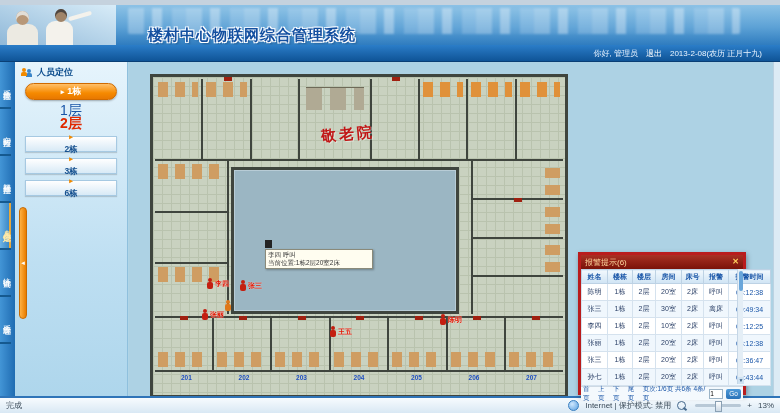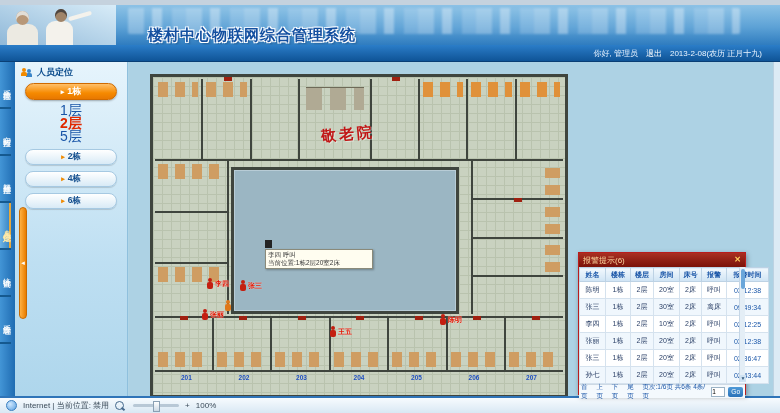--- a/index.html
+++ b/index.html
@@ -43,23 +43,23 @@
   .people-icon::after{content:"";position:absolute;left:0;top:4px;width:6px;height:4px;border-radius:2px 2px 0 0;background:#f08a00;box-shadow:5px 1px 0 #3a85c8;}
   .side-title-label{font-size:9px;font-weight:bold;color:#0b4c8c;}
   .btn-orange{margin:2px auto 4px;width:92px;height:17px;border-radius:9px;box-sizing:border-box;
     background:linear-gradient(180deg,#ffc06a,#f68a00 60%,#e87800);border:1px solid #cf6a00;color:#fff;font-weight:bold;font-size:9px;
     display:flex;align-items:center;justify-content:center;gap:3px;box-shadow:0 1px 2px rgba(0,0,0,.3);cursor:pointer;}
   .arr-w{font-size:7px;color:#fff;}
   .arr-o{font-size:7px;color:#f08a00;}
   .floors{text-align:center;margin:3px 0 6px;}
   .floor{font-size:14px;color:#1a56a8;line-height:13px;cursor:pointer;}
   .floor.active{color:#e02800;font-weight:bold;}
-  .btn-white{margin:0 auto 6px;width:92px;height:16px;border-radius:8px;box-sizing:border-box;
+  .btn-white{margin:0 auto 6px;width:92px;height:16px;border-radius:0;box-sizing:border-box;
     background:linear-gradient(180deg,#ffffff,#d8eaf6);border:1px solid #a6c9e2;color:#15508f;font-weight:bold;font-size:8.5px;
-    display:flex;align-items:center;justify-content:center;gap:3px;cursor:pointer;box-shadow:0 1px 1px rgba(0,0,0,.15);}
+    display:flex;align-items:center;justify-content:center;gap:3px;cursor:pointer;box-shadow:0 1px 1px rgba(0,0,0,.15);flex-direction:column;}
   .collapse-handle{position:absolute;left:4px;top:145px;width:8px;height:112px;border-radius:4px;box-sizing:border-box;
     background:linear-gradient(90deg,#ffb040,#e87d00);border:1px solid #c96a00;display:flex;align-items:center;justify-content:center;
     color:#fff;font-size:6px;cursor:pointer;}
 
   
   .map{position:absolute;left:129px;top:62px;right:6px;bottom:17px;background:#add2e4;}
   .plan{position:absolute;left:21px;top:12px;width:412px;height:318px;border:3px solid #3f453e;box-sizing:content-box;
     background-color:#c9d2c0;
     background-image:linear-gradient(#b9c3ae 1px,transparent 1px),linear-gradient(90deg,#b9c3ae 1px,transparent 1px);
     background-size:9px 9px;}
@@ -92,21 +92,21 @@
   .person{position:absolute;width:8px;height:11px;z-index:4;cursor:pointer;}
   .person::before{content:"";position:absolute;top:0;left:2px;width:4px;height:4px;border-radius:50%;background:#c41f10;}
   .person::after{content:"";position:absolute;top:4px;left:1px;width:6px;height:7px;border-radius:2px;background:#c41f10;}
   .person.orange::before,.person.orange::after{background:#e07818;}
   .plabel{position:absolute;left:9px;top:1px;font-size:7px;font-weight:bold;color:#e01500;white-space:nowrap;text-shadow:0 0 1px #fff;}
   .dark-icon{position:absolute;left:112px;top:163px;width:7px;height:8px;background:#242424;z-index:3;}
   .tooltip{position:absolute;left:112px;top:172px;width:102px;background:#fffdf0;border:1px solid #8a8a7a;
     box-shadow:1px 1px 2px rgba(0,0,0,.3);font-size:6.5px;line-height:8px;color:#333;padding:1px 2px;z-index:5;}
 
   
-  .alarm{position:absolute;left:578px;top:252px;width:168px;height:143px;background:#5eead4;border:1px solid #b91c1c;
+  .alarm{position:absolute;left:578px;top:252px;width:168px;height:143px;background:#5eead4;border:3px solid #b91c1c;
     box-shadow:1px 2px 5px rgba(0,0,0,.35);z-index:6;box-sizing:border-box;}
   .alarm-title{height:14px;background:linear-gradient(180deg,#a93022,#7a1208);color:#ffd9a0;font-size:8px;
     display:flex;align-items:center;padding:0 4px;box-sizing:border-box;}
   .alarm-title-text{flex:1;}
   .alarm-close{color:#ffcf5e;font-weight:bold;font-size:8px;cursor:pointer;line-height:10px;}
   .alarm table{width:189px;border-collapse:collapse;table-layout:fixed;font-size:7px;}
   .alarm th{background:linear-gradient(180deg,#f2f8fd,#cfe4f4);color:#1a56a8;border:1px solid #bdd2e4;height:13px;font-weight:bold;padding:0;}
   .alarm td{border:1px solid #d5e2ee;height:16px;text-align:center;color:#2a3f66;padding:0;background:#fff;}
   .alarm tr:nth-child(even) td{background:#f0f7fd;}
   .alarm td.time{color:#1a56a8;}
@@ -169,29 +169,28 @@
       <span class="people-icon"></span>
       <span class="side-title-label">人员定位</span>
     </div>
     <div class="btn-orange">
       <span class="arr-w">▸</span>
       <span>1栋</span>
     </div>
     <div class="floors">
       <div class="floor">1层</div>
       <div class="floor active">2层</div>
-      <div class="floor">5层</div>
     </div>
     <div class="btn-white">
       <span class="arr-o">▸</span>
       <span>2栋</span>
     </div>
     <div class="btn-white">
       <span class="arr-o">▸</span>
-      <span>4栋</span>
+      <span>3栋</span>
     </div>
     <div class="btn-white">
       <span class="arr-o">▸</span>
       <span>6栋</span>
     </div>
     <div class="collapse-handle">◄</div>
   </div>
 
   <div class="map">
     <div class="plan">
@@ -364,23 +363,24 @@
     </div>
     <div class="panel-scroll">
       <div class="panel-thumb"></div>
       <div class="panel-sdown">▼</div>
     </div>
   </div>
 
   <div class="gutter"></div>
 
   <div class="status">
+    <span class="status-left">完成</span>
     <span class="globe"></span>
-    <span>Internet | 当前位置: 禁用</span>
+    <span>Internet | 保护模式: 禁用</span>
     <span class="mag"></span>
     <div class="slider">
       <div class="slider-thumb"></div>
     </div>
     <span>+</span>
-    <span>100%</span>
+    <span>13%</span>
   </div>
 
 </div>
 
 </body></html>

